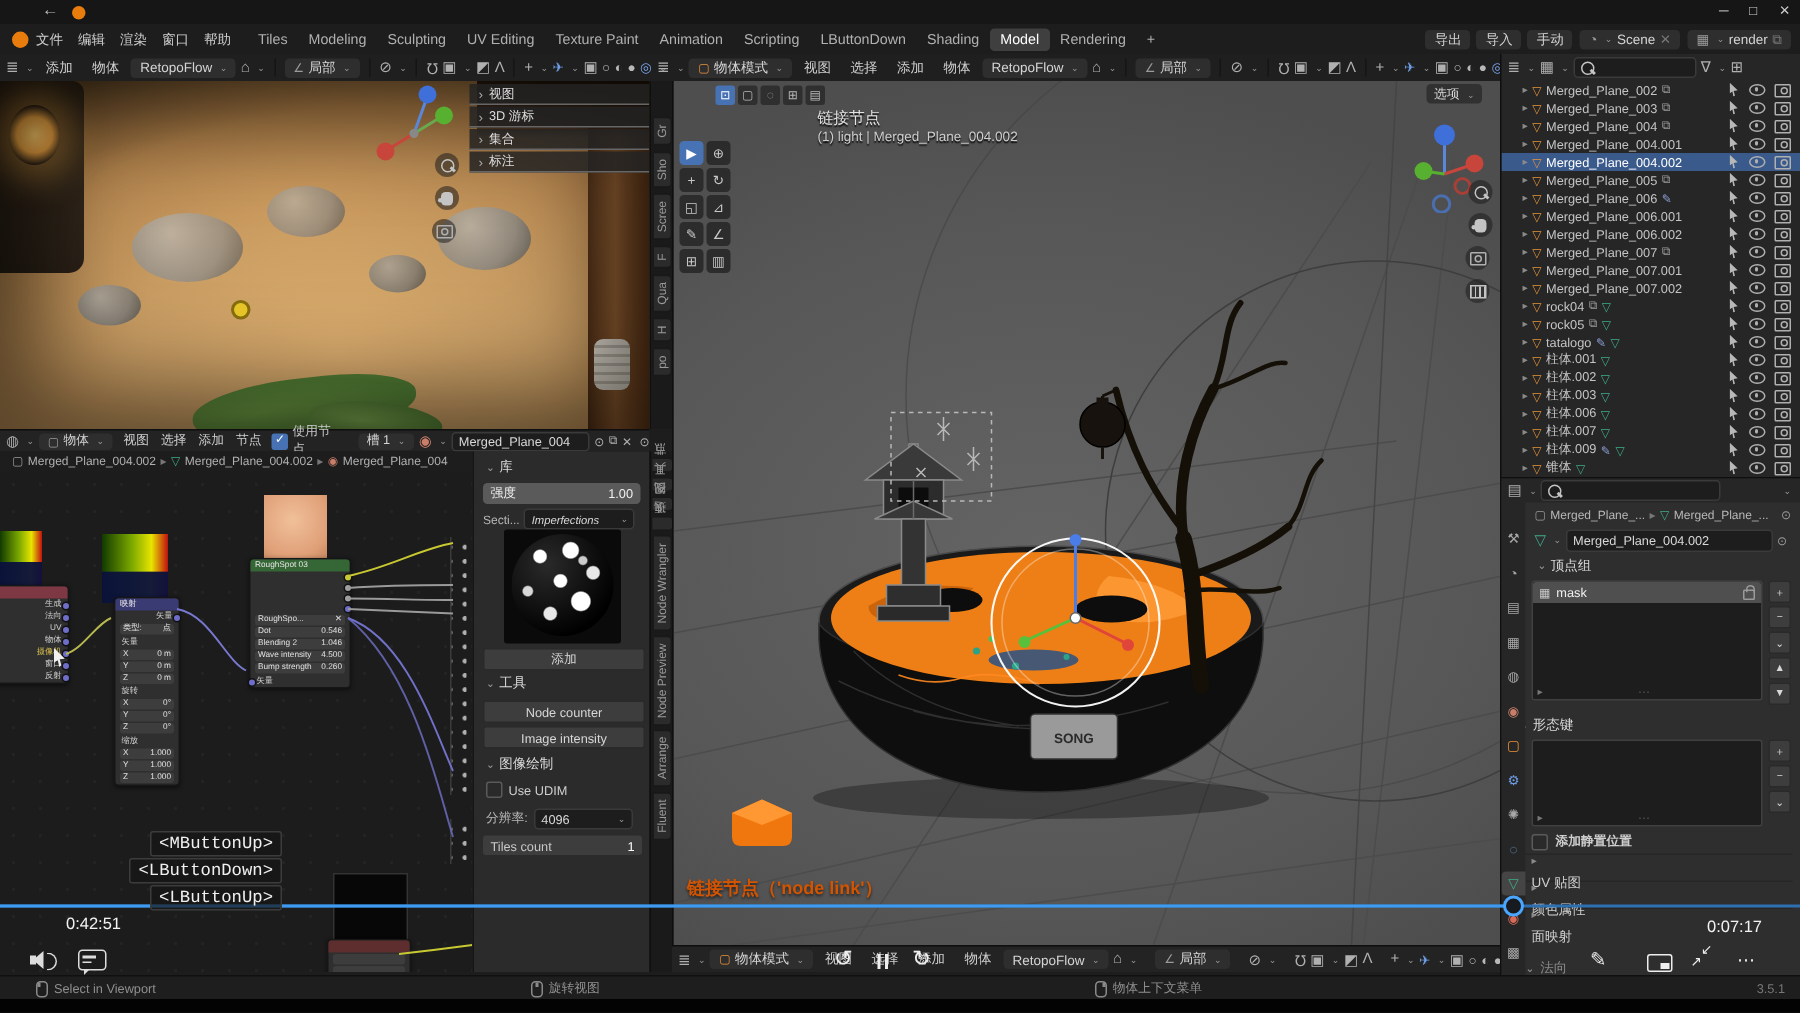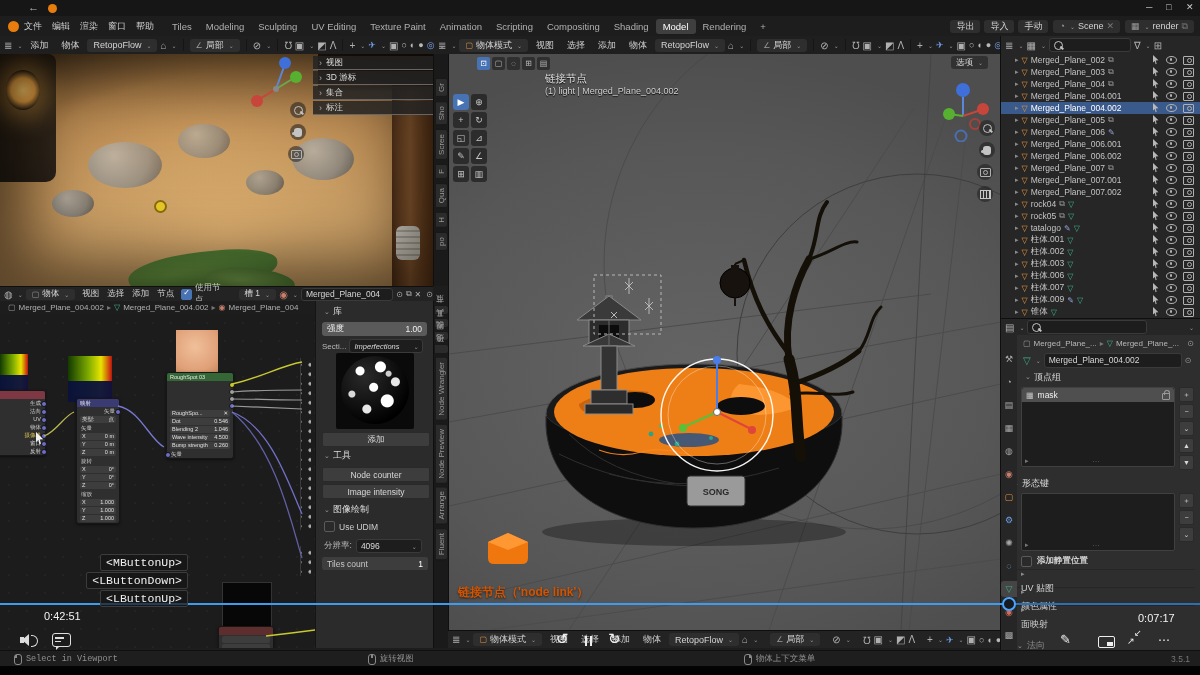--- a/index.html
+++ b/index.html
@@ -79,21 +79,21 @@
         <span class="menu">帮助</span>
       </span>
     <span id="ws" class="row" style="margin-left:6px;">
         <span class="ws">Tiles</span>
         <span class="ws">Modeling</span>
         <span class="ws">Sculpting</span>
         <span class="ws">UV Editing</span>
         <span class="ws">Texture Paint</span>
         <span class="ws">Animation</span>
         <span class="ws">Scripting</span>
-        <span class="ws">Compositing</span>
+        <span class="ws">LButtonDown</span>
         <span class="ws">Shading</span>
         <span class="ws active">Model</span>
         <span class="ws">Rendering</span>
         <span class="ws">+</span>
       </span>
     <span class="row" style="margin-left:auto;margin-right:6px;gap:5px;">
       <span id="tb-actions" class="row" style="gap:4px;">
           <span class="pill">导出</span>
           <span class="pill">导入</span>
           <span class="pill">手动</span>
@@ -1055,21 +1055,21 @@
         <span class="ptab" style="color:#6f9fe8;">⚙</span>
         <span class="ptab" style="color:#a8a8a8;">✺</span>
         <span class="ptab" style="color:#6fb3e8;">◌</span>
         <span class="ptab" style="color:#3fae8c;background:#454545;">▽</span>
         <span class="ptab" style="color:#d86a5a;">◉</span>
         <span class="ptab" style="color:#a8a8a8;">▩</span>
       </div>
   </div>
 
   <div class="abs row" id="statusbar" style="left:0;top:650px;width:1200px;height:16px;background:#1e1e1e;border-top:1px solid #101010;font-size:8.5px;color:#8f8f8f;z-index:10;">
-    <span class="row" style="margin-left:14px;gap:4px;font-family:Liberation Mono, monospace;">
+    <span class="row" style="margin-left:24px;gap:4px;">
         <span class="mi mi-mouse l"></span>
         <span>Select in Viewport</span>
       </span>
     <span class="row" style="margin-left:250px;gap:4px;">
         <span class="mi mi-mouse m"></span>
         <span>旋转视图</span>
       </span>
     <span class="row" style="margin-left:330px;gap:4px;">
         <span class="mi mi-mouse r"></span>
         <span>物体上下文菜单</span>

